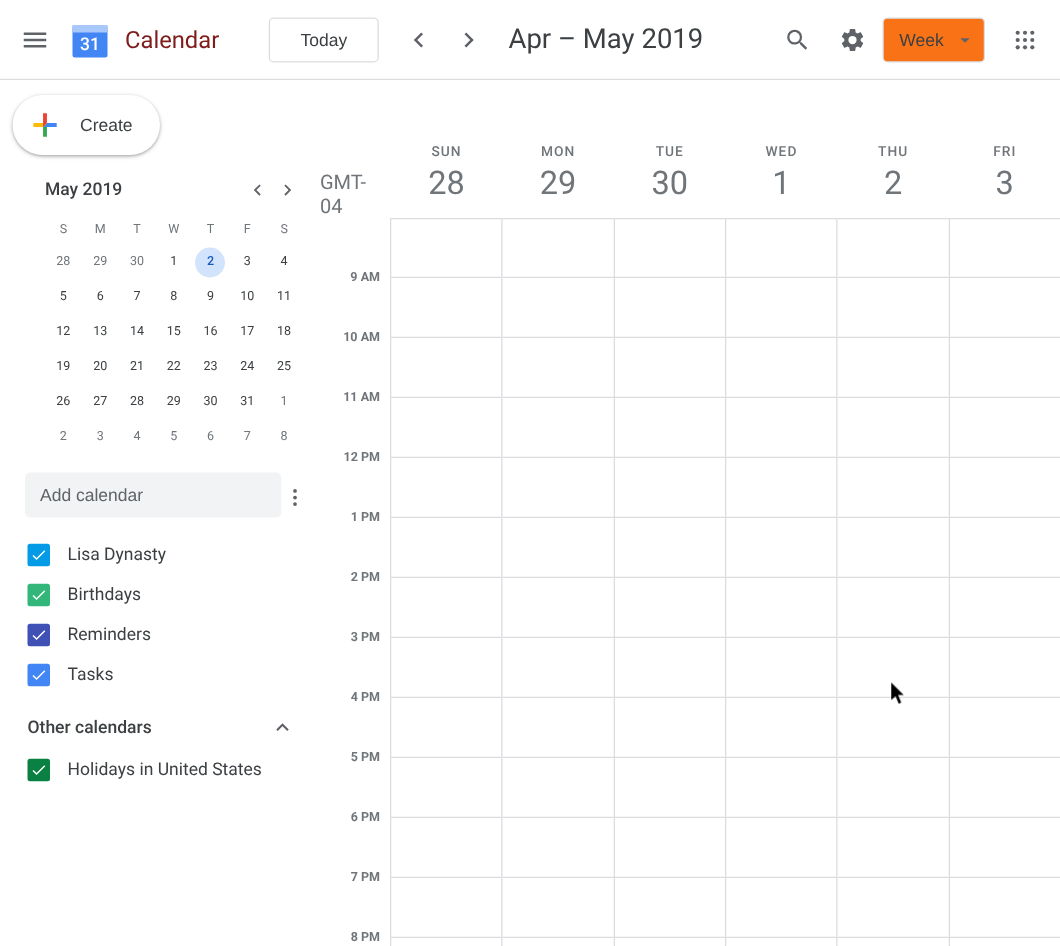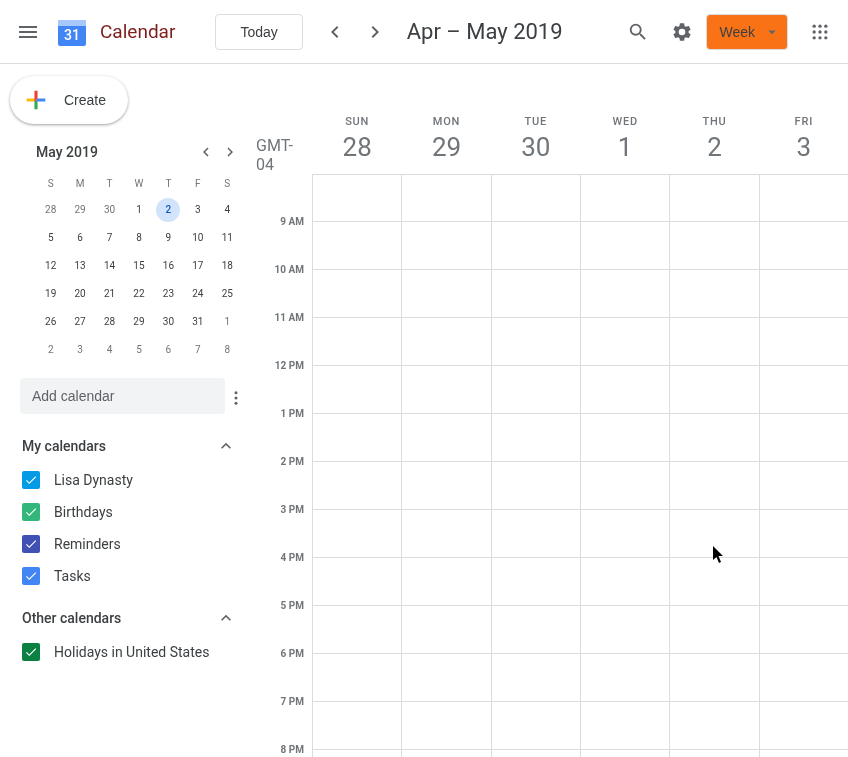--- a/index.html
+++ b/index.html
@@ -310,26 +310,20 @@
       <button class="icon-btn" style="width:32px;height:32px;">
         <svg width="18" height="18" viewBox="0 0 24 24" fill="#5f6368">
             <circle cx="12" cy="5" r="2"></circle>
             <circle cx="12" cy="12" r="2"></circle>
             <circle cx="12" cy="19" r="2"></circle>
           </svg>
       </button>
     </div>
 
     <div class="cal-section">
-      <div class="cal-header">
-        <span class="cal-header-title">My calendars</span>
-        <svg class="chev" width="20" height="20" viewBox="0 0 24 24" fill="#5f6368">
-            <path d="M12 8l-6 6 1.41 1.41L12 10.83l4.59 4.58L18 14z"></path>
-          </svg>
-      </div>
       <div id="my-cals">
           <div class="cal-item">
             <div class="cal-check" style="background: rgb(3, 155, 229);">
               <svg viewBox="0 0 24 24" fill="#fff">
                 <path d="M9 16.17L4.83 12l-1.42 1.41L9 19 21 7l-1.41-1.41z"></path>
               </svg>
             </div>
             <span class="cal-label">Lisa Dynasty</span>
           </div>
           <div class="cal-item">

